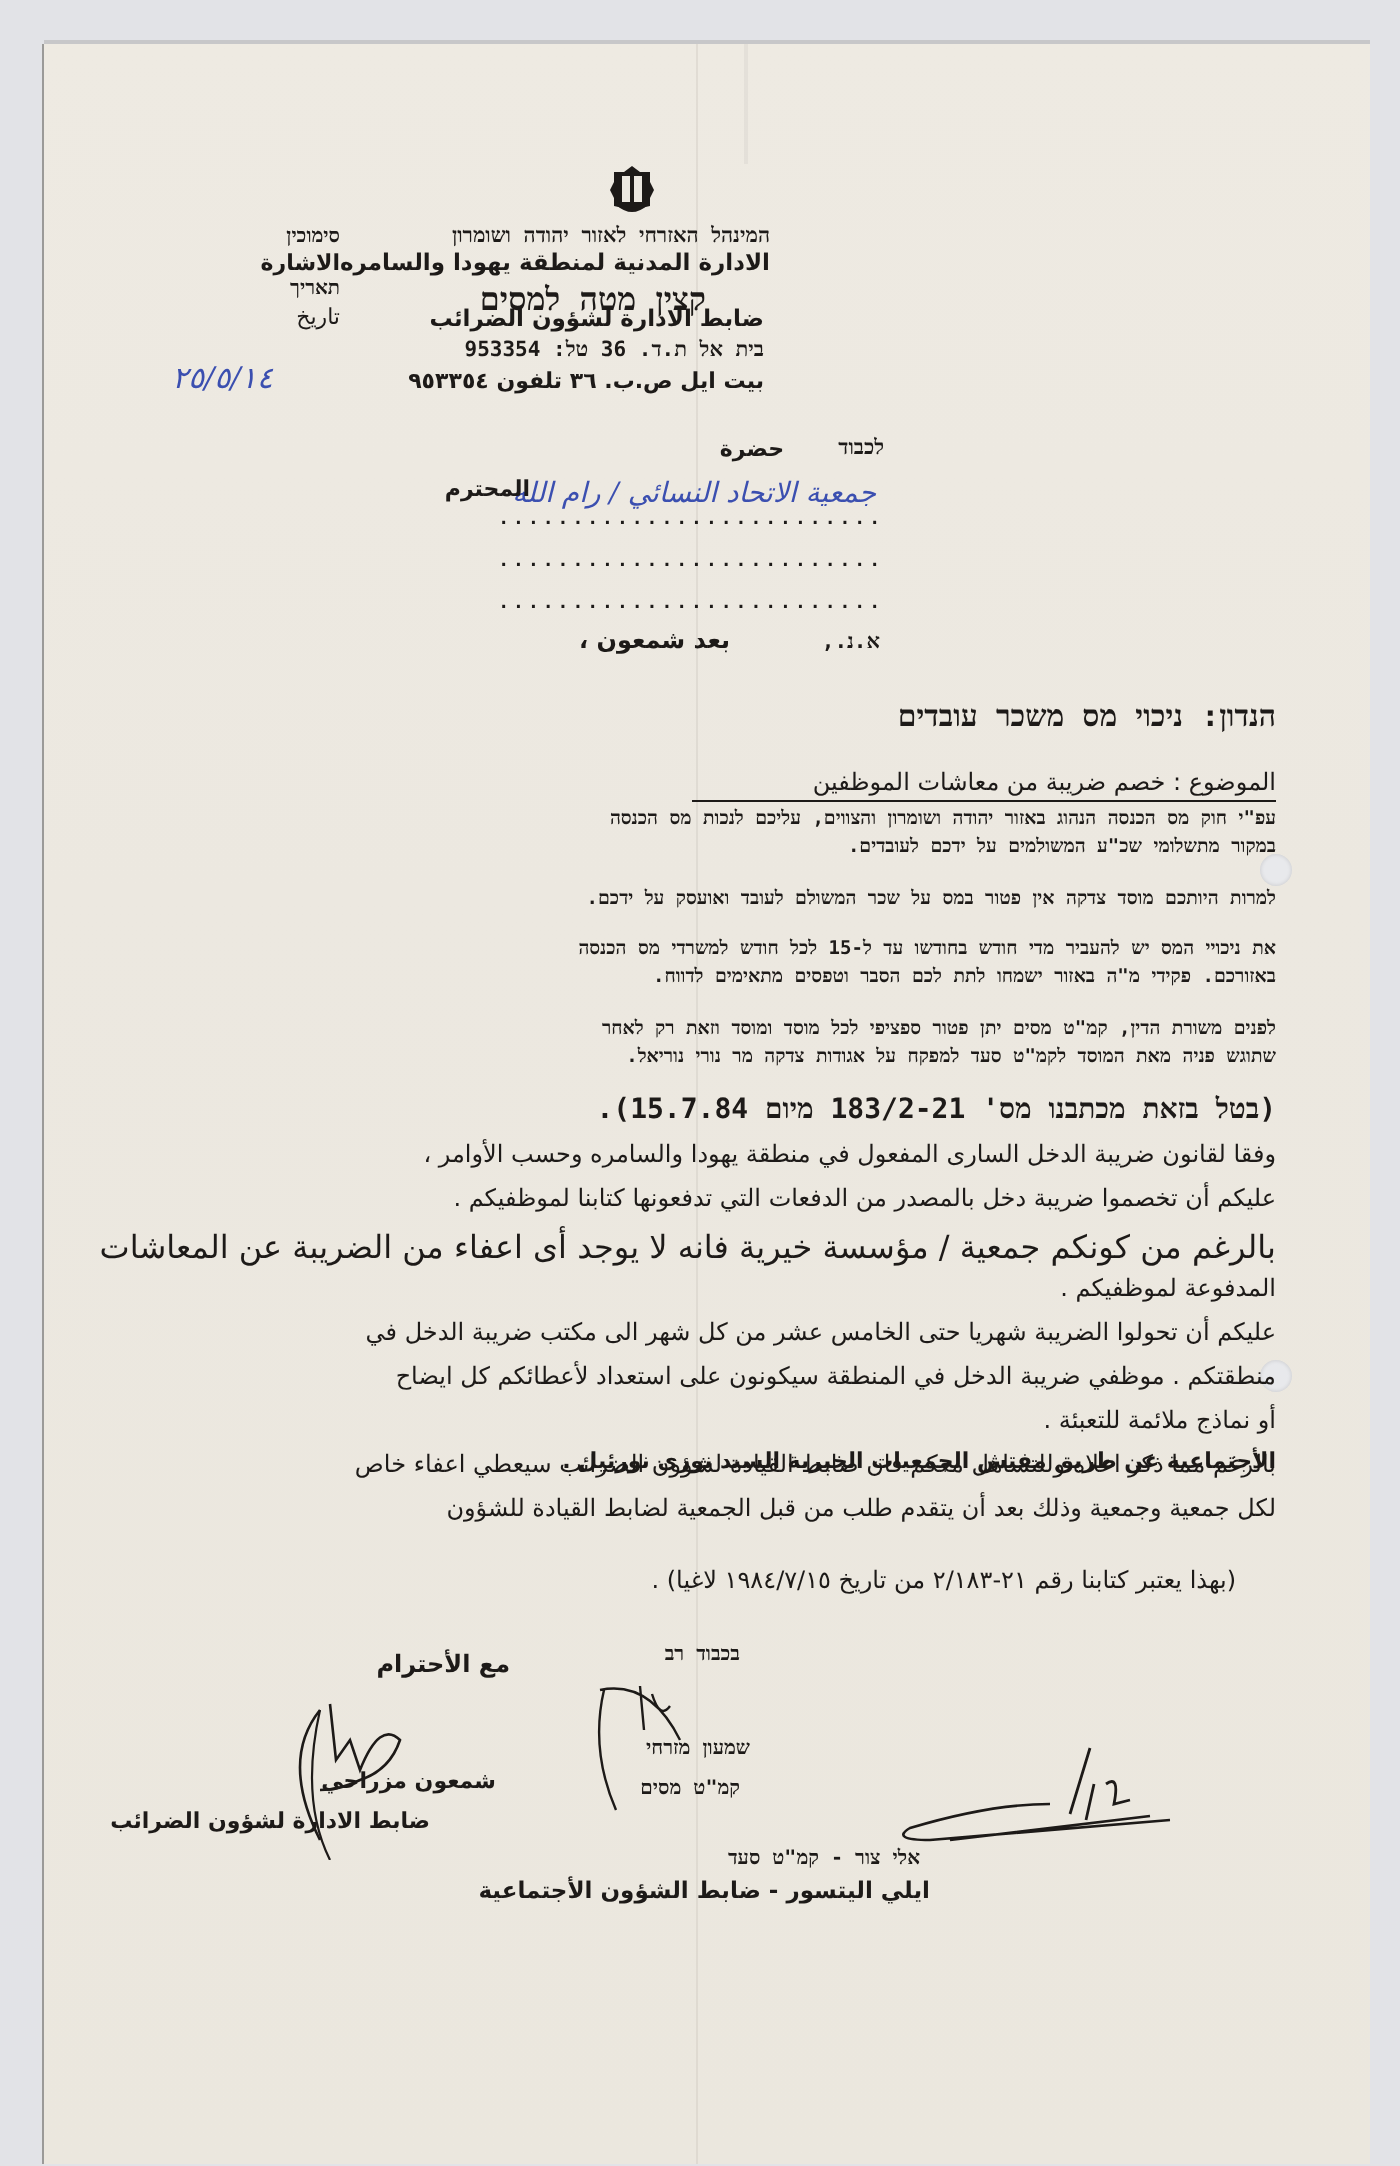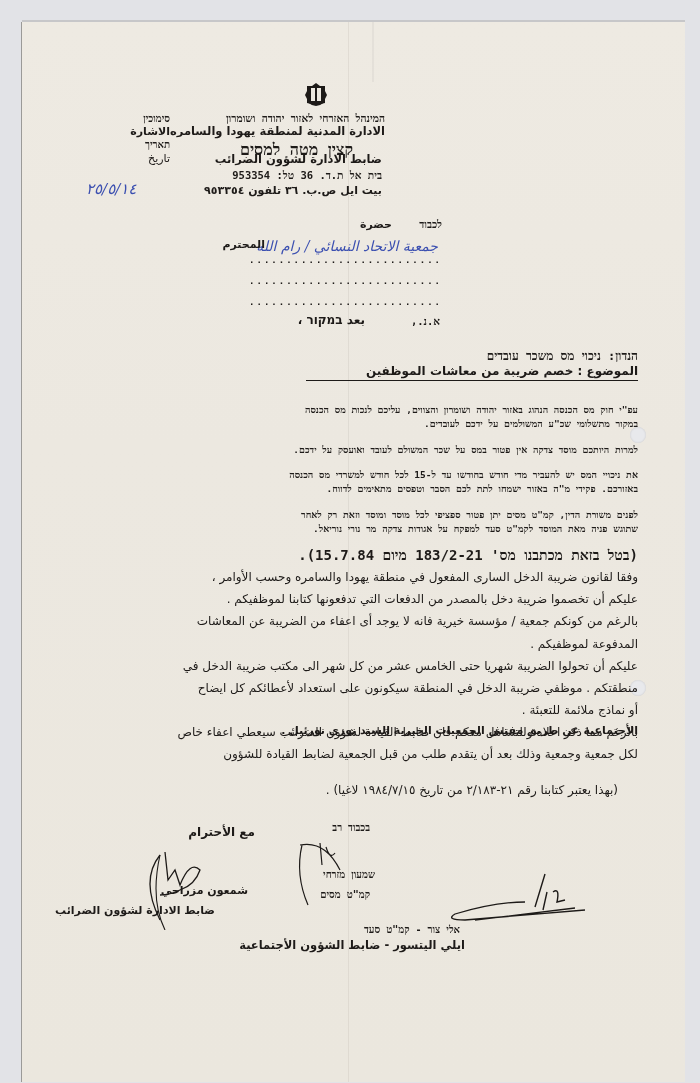--- a/index.html
+++ b/index.html
@@ -68,37 +68,37 @@
 <div class="t hand" style="left:86px; top:148px; font-size:15px; direction:ltr;margin-top:32px;">٢٥/٥/١٤</div>
 
 <div class="t mono" style="right:258px; top:218px; font-size:10.5px;">לכבוד</div>
 <div class="t ar" style="right:308px; top:218px; font-size:11px; font-weight:bold;">حضرة</div>
 <div class="t hand" style="right:262px; top:238px; font-size:14px;">جمعية الاتحاد النسائي / رام الله</div>
 <div class="t ar" style="right:435px; top:238px; font-size:11px; font-weight:bold;">المحترم</div>
 <div class="t mono dots" style="right:258px; top:255px;">..........................</div>
 <div class="t mono dots" style="right:258px; top:276px;">..........................</div>
 <div class="t mono dots" style="right:258px; top:297px;">..........................</div>
 <div class="t mono" style="right:260px; top:315px; font-size:10.5px;">א.נ.,</div>
-<div class="t ar" style="right:335px; top:313px; font-size:12px; font-weight:bold;">بعد במקור ،</div>
+<div class="t ar" style="right:335px; top:313px; font-size:12px; font-weight:bold;">بعد شمعون ،</div>
 
-<div class="t mono" style="right:62px; top:349px; font-size:12px;">הנדון: ניכוי מס משכר עובדים</div>
-<div class="t ar underline" style="right:62px; top:364px; font-size:12px; font-weight:bold; padding-left:60px;">الموضوع : خصم ضريبة من معاشات الموظفين</div>
+<div class="t mono" style="right:62px; top:349px; font-size:15px;">הנדון: ניכוי מס משכר עובדים</div>
+<div class="t ar underline" style="right:62px; top:384px; font-size:12px; font-weight:normal; padding-left:60px;">الموضوع : خصم ضريبة من معاشات الموظفين</div>
 
 <div class="t mono" style="right:62px; top:404px; font-size:9.5px;">עפ"י חוק מס הכנסה הנהוג באזור יהודה ושומרון והצווים, עליכם לנכות מס הכנסה</div>
 <div class="t mono" style="right:62px; top:418px; font-size:9.5px;">במקור מתשלומי שכ"ע המשולמים על ידכם לעובדים.</div>
 <div class="t mono" style="right:62px; top:444px; font-size:9.5px;">למרות היותכם מוסד צדקה אין פטור במס על שכר המשולם לעובד ואועסק על ידכם.</div>
 <div class="t mono" style="right:62px; top:469px; font-size:9.5px;">את ניכויי המס יש להעביר מדי חודש בחודשו עד ל-15 לכל חודש למשרדי מס הכנסה</div>
 <div class="t mono" style="right:62px; top:483px; font-size:9.5px;">באזורכם. פקידי מ"ה באזור ישמחו לתת לכם הסבר וטפסים מתאימים לדווח.</div>
 <div class="t mono" style="right:62px; top:509px; font-size:9.5px;">לפנים משורת הדין, קמ"ט מסים יתן פטור ספציפי לכל מוסד ומוסד וזאת רק לאחר</div>
 <div class="t mono" style="right:62px; top:523px; font-size:9.5px;">שתוגש פניה מאת המוסד לקמ"ט סעד למפקח על אגודות צדקה מר נורי נוריאל.</div>
 <div class="t mono" style="right:62px; top:547px; font-size:14px;">(בטל בזאת מכתבנו מס' 183/2-21 מיום 15.7.84).</div>
 
 <div class="t ar" style="right:62px; top:570px; font-size:12px;text-align:center;">وفقا لقانون ضريبة الدخل السارى المفعول في منطقة يهودا والسامره وحسب الأوامر ،</div>
 <div class="t ar" style="right:62px; top:592px; font-size:12px;">عليكم أن تخصموا ضريبة دخل بالمصدر من الدفعات التي تدفعونها كتابنا لموظفيكم .</div>
-<div class="t ar" style="right:62px; top:614px; font-size:12px;">بالرغم من كونكم جمعية / مؤسسة خيرية فانه لا يوجد أى اعفاء من الضريبة عن المعاشات</div>
+<div class="t ar" style="right:62px; top:614px; font-size:16px;">بالرغم من كونكم جمعية / مؤسسة خيرية فانه لا يوجد أى اعفاء من الضريبة عن المعاشات</div>
 <div class="t ar" style="right:62px; top:637px; font-size:12px;">المدفوعة لموظفيكم .</div>
 <div class="t ar" style="right:62px; top:659px; font-size:12px;">عليكم أن تحولوا الضريبة شهريا حتى الخامس عشر من كل شهر الى مكتب ضريبة الدخل في</div>
 <div class="t ar" style="right:62px; top:681px; font-size:12px;">منطقتكم . موظفي ضريبة الدخل في المنطقة سيكونون على استعداد لأعطائكم كل ايضاح</div>
 <div class="t ar" style="right:62px; top:703px; font-size:12px;">أو نماذج ملائمة للتعبئة .</div>
 <div class="t ar" style="right:62px; top:725px; font-size:12px;">بالرغم مما ذكر اعلاه وللتساهل معكم فان ضابط القيادة لشؤون الضرائب سيعطي اعفاء خاص</div>
 <div class="t ar" style="right:62px; top:747px; font-size:12px;">لكل جمعية وجمعية وذلك بعد أن يتقدم طلب من قبل الجمعية لضابط القيادة للشؤون</div>
 <div class="t ar" style="right:62px; top:724px; font-size:11px;font-weight:bold;">الأجتماعية عن طريق مفتش الجمعيات الخيرية السيد نورى نورئيل .</div>
 <div class="t ar" style="right:82px; top:783px; font-size:12px;">(بهذا يعتبر كتابنا رقم ٢١-٢/١٨٣ من تاريخ ١٩٨٤/٧/١٥ لاغيا) .</div>
 
 <div class="t mono" style="right:330px; top:822px; font-size:10px;">בכבוד רב</div>

